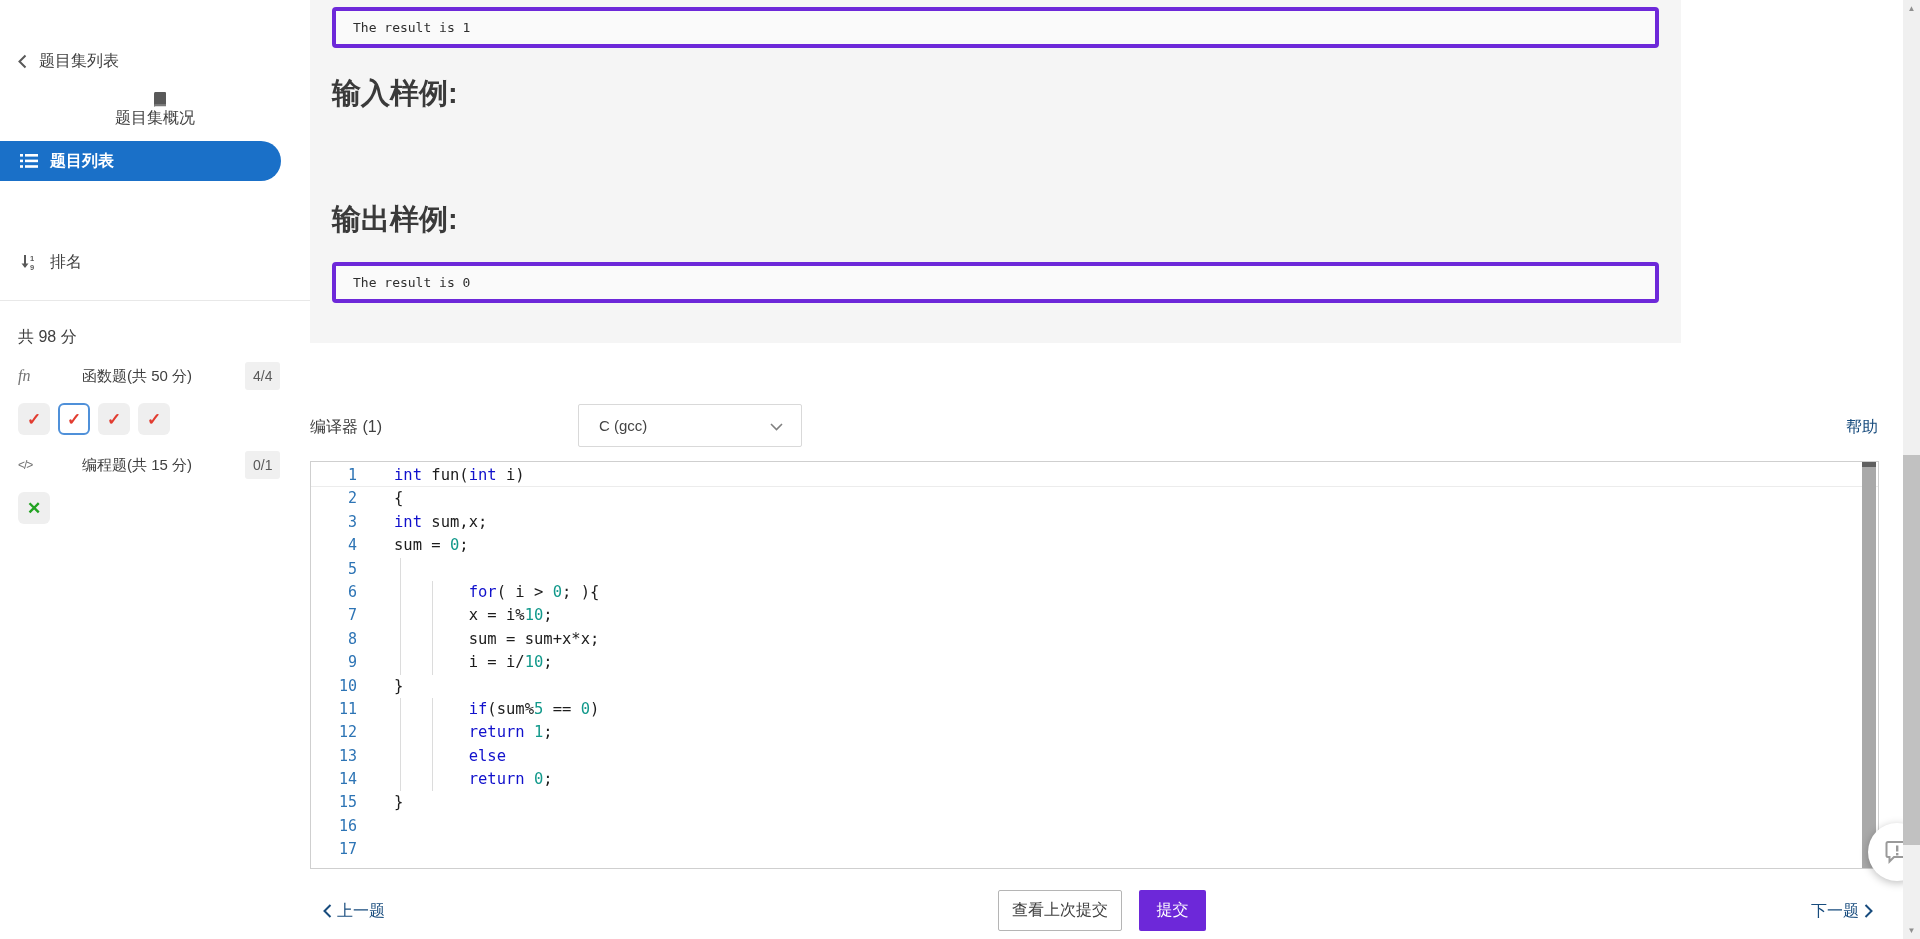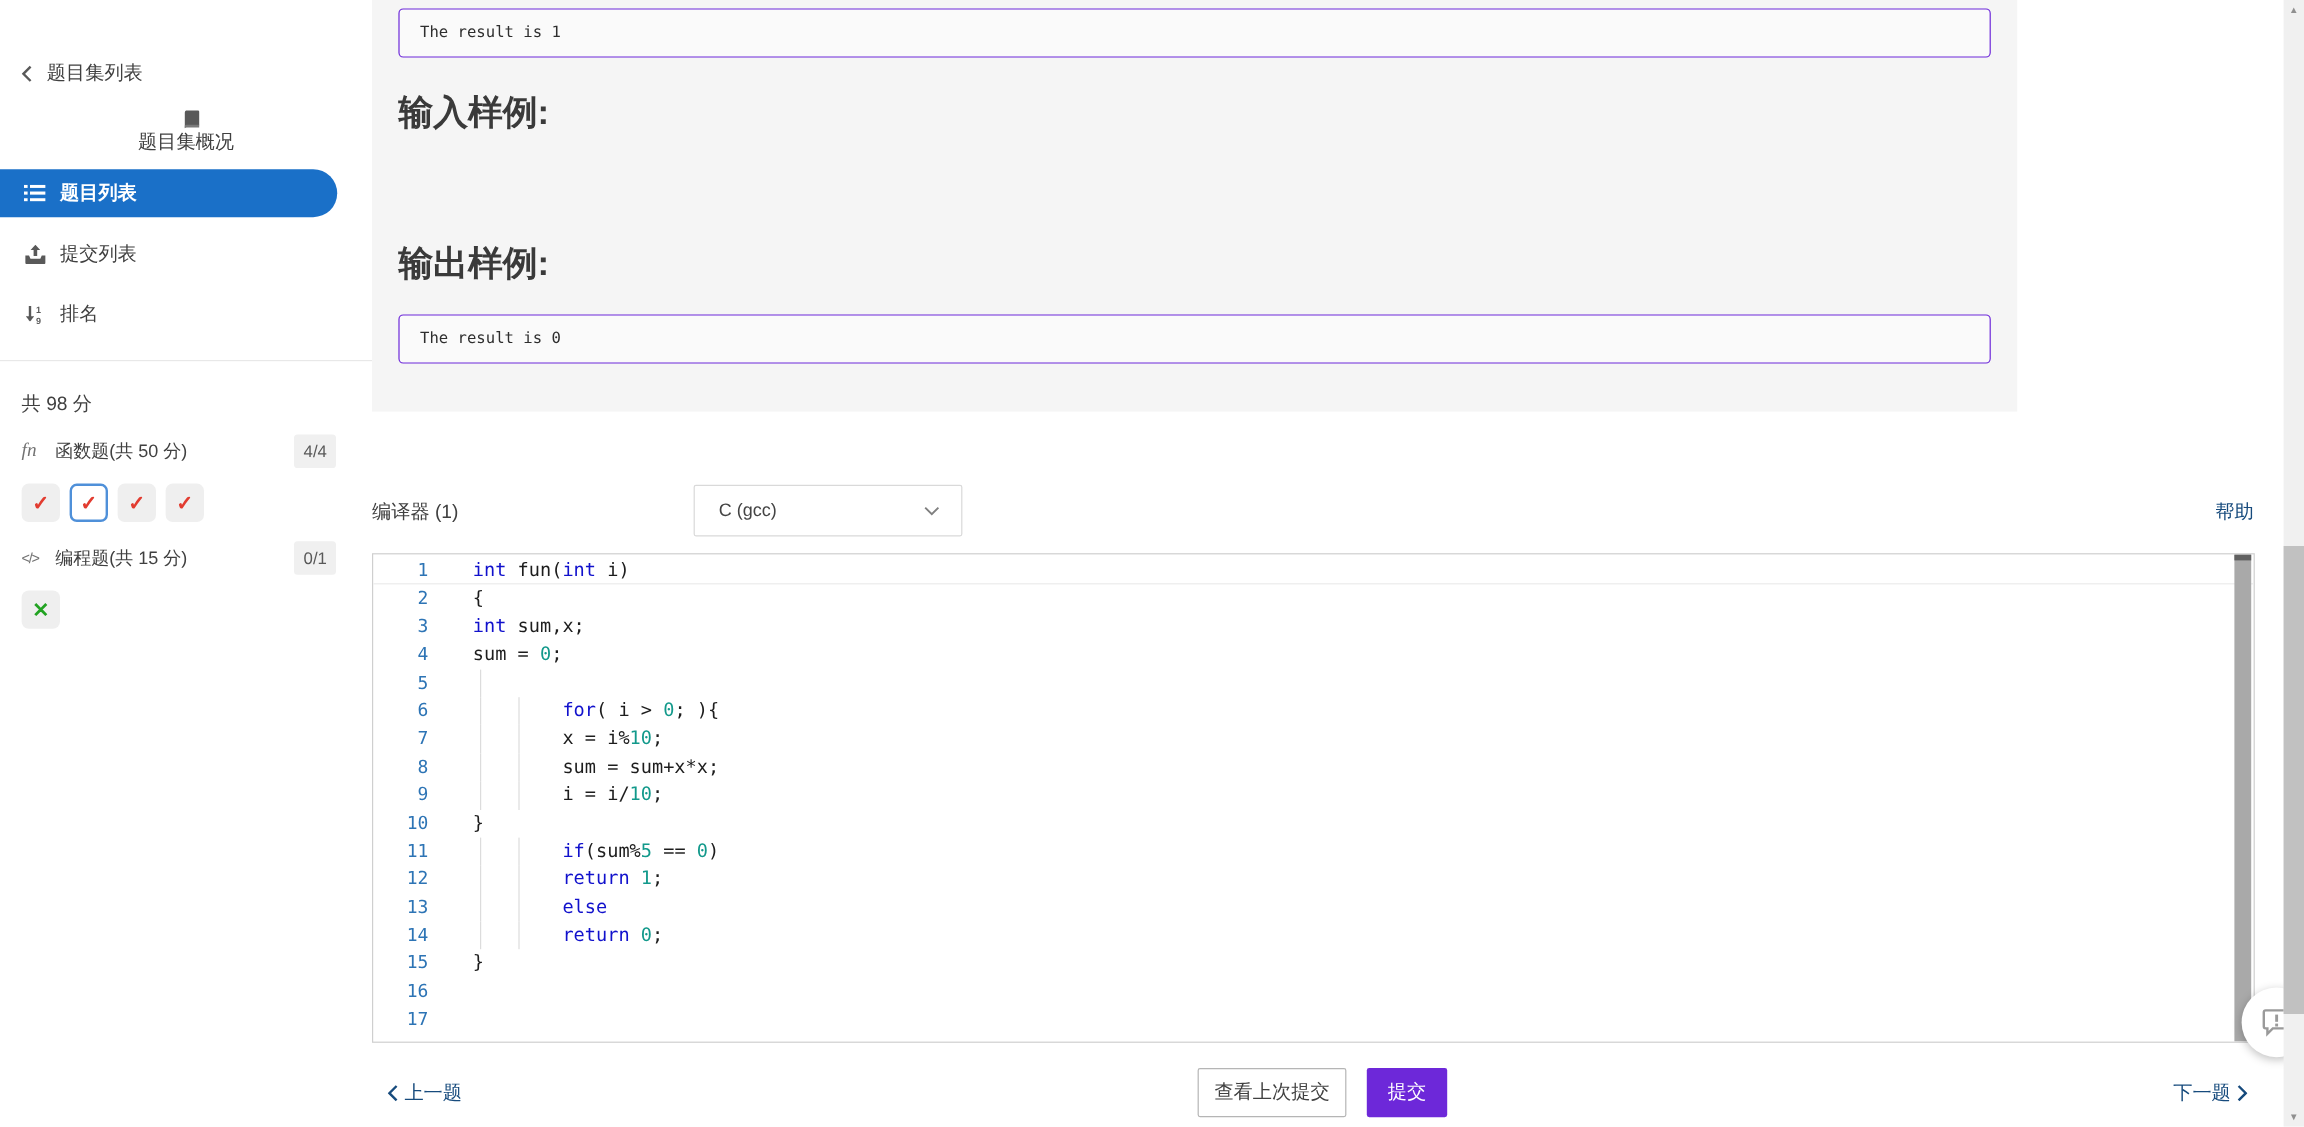--- a/index.html
+++ b/index.html
@@ -14,38 +14,38 @@
   .nav-row .ico { width:22px; margin-left:18px; margin-right:10px; display:flex; justify-content:center; flex:none; }
   .back-row { top:8px; }
   .back-row .ico { margin-left:15px; width:14px; }
   .nav-overview { top:58px;flex-direction:column; }
   .nav-list-active { top:108px; width:281px; height:40px; background:#1a70c8; border-radius:0 20px 20px 0; }
   .nav-list-active .lbl { color:#fff; font-weight:700; }
   .nav-submit { top:159px; }
   .nav-rank { top:209px; }
   .side-divider { position:absolute; left:0; top:267px; width:310px; height:1px; background:#e8e8e8; }
   .total-score { position:absolute; left:18px; top:294px; font-size:16px; color:#404040; }
-  .sec-row { position:absolute; left:18px; display:flex; align-items:center; height:26px; font-size:15px; color:#404040; }
+  .sec-row { position:absolute; left:18px; display:flex; align-items:center; height:26px; font-size:15px; color:#404040;gap:36px; }
   .sec-row .sec-ico { width:24px; margin-right:4px; color:#737373; font-size:14px; display:flex; }
   .sec-fn { top:330px; } .sec-code { top:419px; }
   .badge { position:absolute; left:245px; height:28px; padding:0 8px; line-height:28px;
            background:#f0f0f0; border-radius:3px; font-size:14px; color:#595959; }
   .badge-fn { top:329px; } .badge-code { top:418px; }
   .marks { position:absolute; left:18px; display:flex; }
   .marks-fn { top:370px; } .marks-code { top:459px; }
   .mark { width:32px; height:32px; border-radius:6px; background:#efefef; display:flex;
           align-items:center; justify-content:center; margin-right:8px; cursor:pointer; }
   .mark.current { background:#fff; border:2px solid #4f90d9; }
   .check-glyph { color:#e23c30; font-size:17px; font-weight:700; }
   .x-glyph { color:#22a322; font-size:17px; font-weight:700; }
 
   
   .panel { position:absolute; left:310px; top:0; width:1371px; height:343px; background:#f5f5f5; }
   .sample-box { position:absolute; left:22px; width:1327px; height:41px; background:#fafafa;
-                border:1px solid #6d28d9; border-radius:4px; display:flex; align-items:center;
+                border:4px solid #6d28d9; border-radius:4px; display:flex; align-items:center;
                 padding-left:17px; font-family:"DejaVu Sans Mono", monospace; font-size:13px; color:#2e2e2e; }
   .box-1 { top:7px; } .box-2 { top:136px; } .box-3 { top:262px; }
   .sample-h { position:absolute; left:22px; font-size:29px; font-weight:600; color:#3a3a3a; }
   .h-in { top:74px; } .h-out { top:200px; }
 
   
   .compiler-label { position:absolute; left:310px; top:417px; font-size:16px; color:#404040; }
   .compiler-select { position:absolute; left:578px; top:404px; width:224px; height:43px; background:#fff;
                      border:1px solid #d9d9d9; border-radius:2px; display:flex; align-items:center;
                      padding:0 18px 0 20px; font-size:15px; color:#444; cursor:pointer; }
@@ -122,29 +122,20 @@
             <rect x="5" y="0" width="13" height="2.6" fill="#fff"></rect>
             <rect x="0" y="5.6" width="3" height="2.6" fill="#fff"></rect>
             <rect x="5" y="5.6" width="13" height="2.6" fill="#fff"></rect>
             <rect x="0" y="11.2" width="3" height="2.6" fill="#fff"></rect>
             <rect x="5" y="11.2" width="13" height="2.6" fill="#fff"></rect>
           </svg>
       </span>
       <span class="lbl">题目列表</span>
     </div>
 
-    <div class="nav-row nav-submit">
-      <span class="ico">
-        <svg width="17" height="16" viewBox="0 0 17 16">
-            <path d="M8.5 0l4 4.4H10v5H7v-5H4.5z" fill="#595959"></path>
-            <path d="M0 9h3.2l1.2 2.6h8.2L13.8 9H17v6a1 1 0 0 1-1 1H1a1 1 0 0 1-1-1z" fill="#595959"></path>
-          </svg>
-      </span>
-      <span class="lbl">提交列表</span>
-    </div>
 
     <div class="nav-row nav-rank">
       <span class="ico">
         <svg width="16" height="17" viewBox="0 0 16 17">
             <path d="M4 1v12" stroke="#595959" stroke-width="2" fill="none"></path>
             <path d="M0.5 9.5L4 14l3.5-4.5z" fill="#595959"></path>
             <text x="9" y="7" font-size="7.5" font-family="Liberation Sans, sans-serif" fill="#595959" font-weight="bold">1</text>
             <text x="9" y="16" font-size="7.5" font-family="Liberation Sans, sans-serif" fill="#595959" font-weight="bold">9</text>
           </svg>
       </span>

